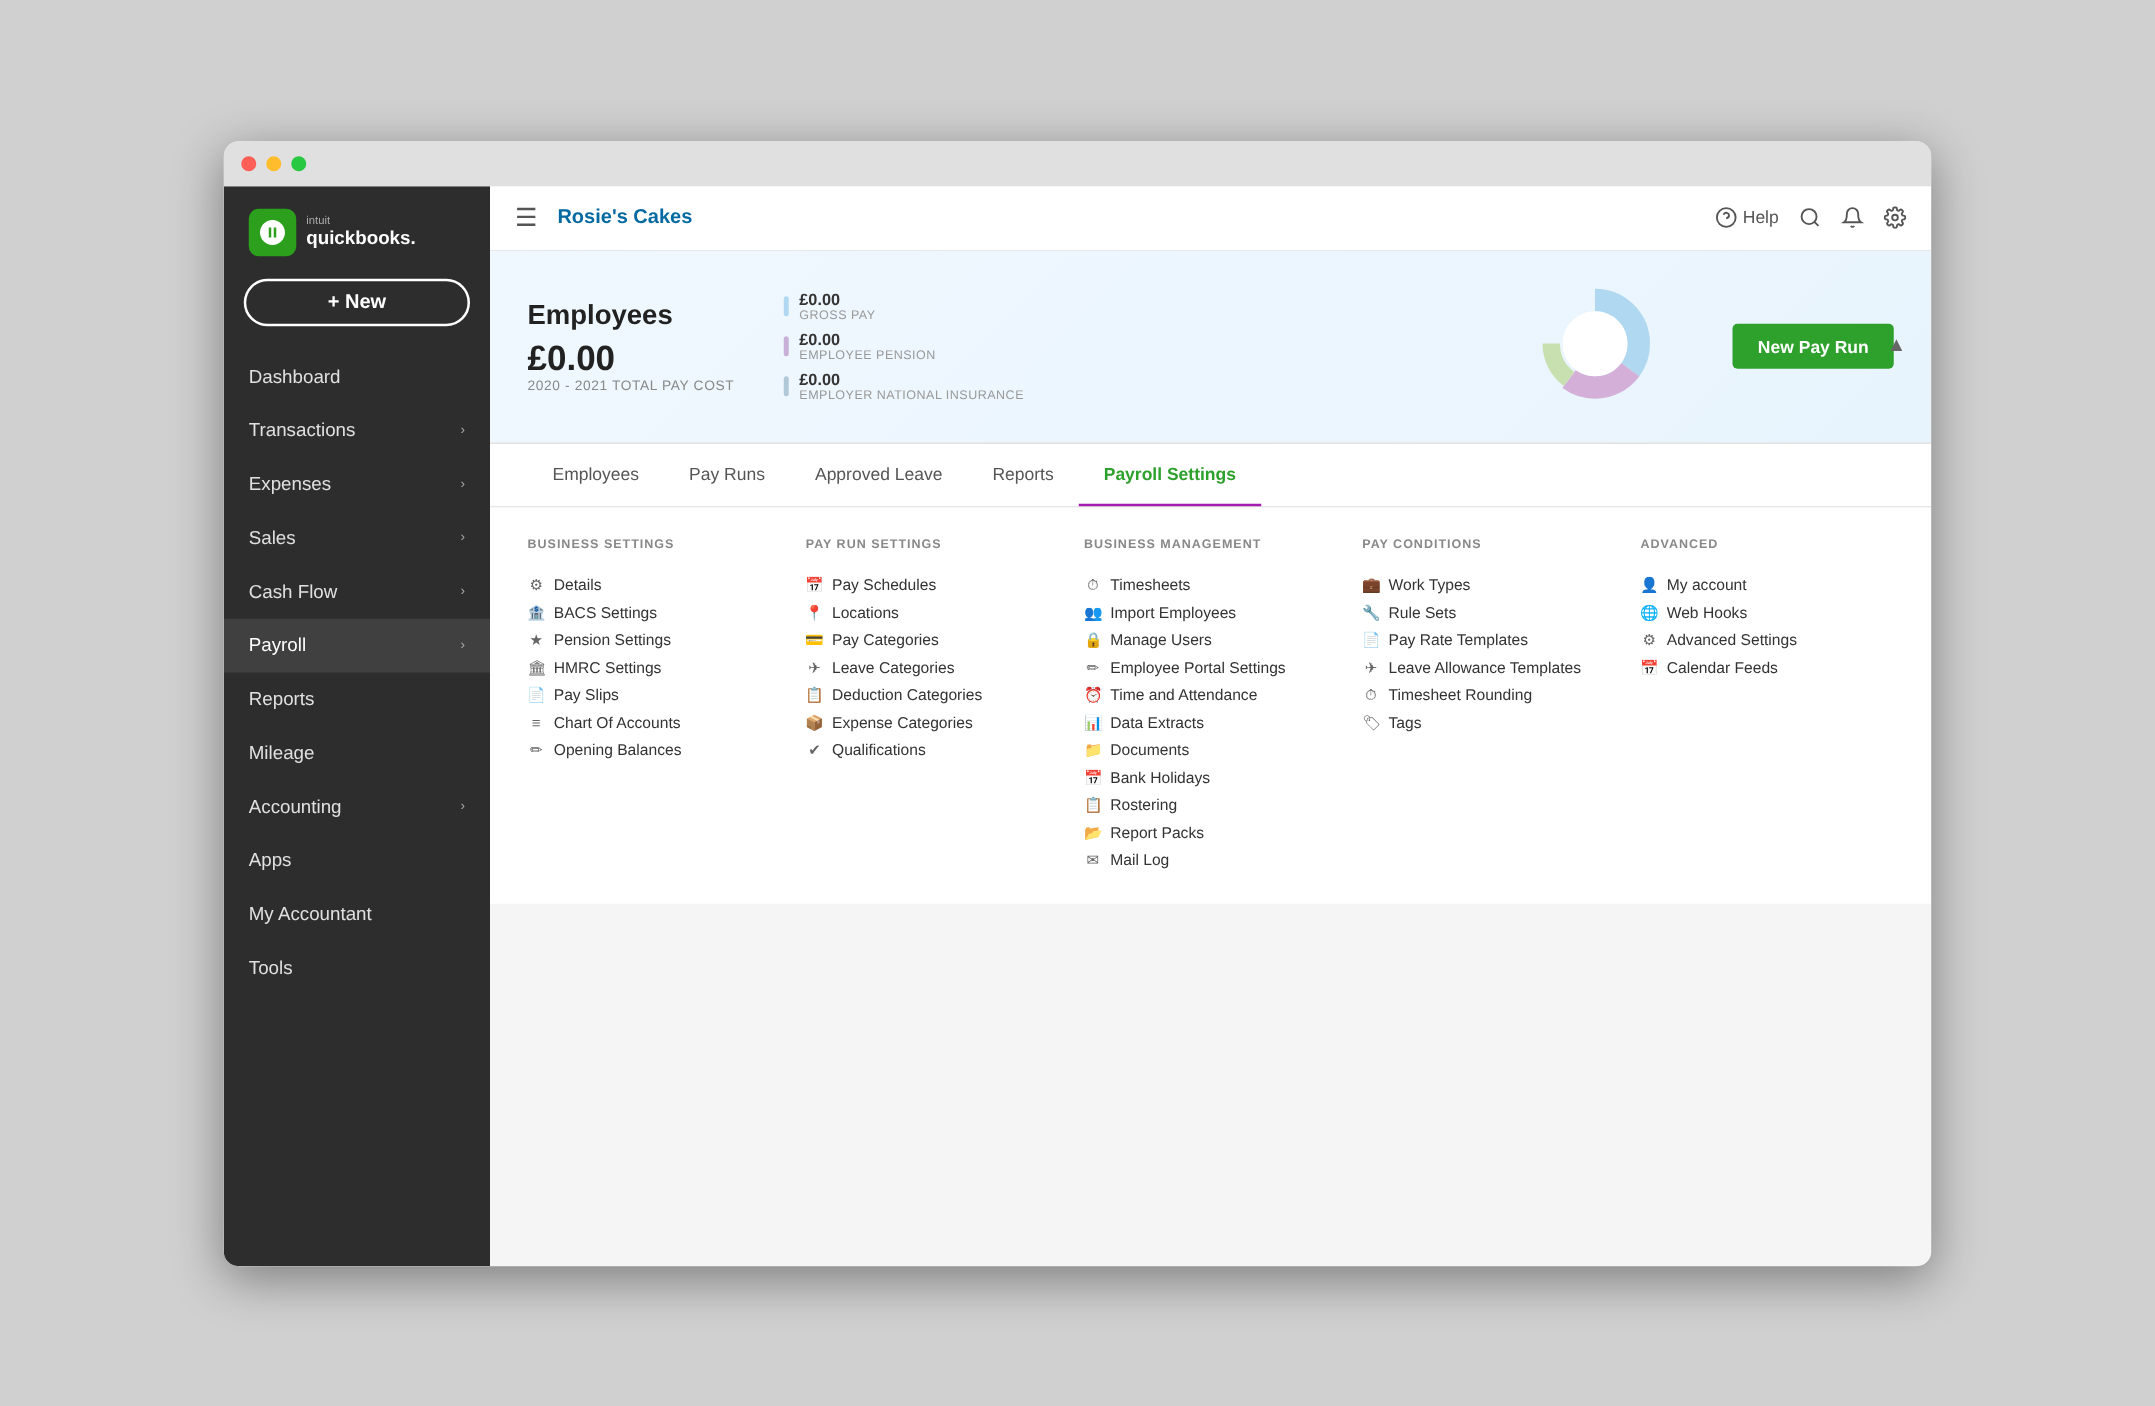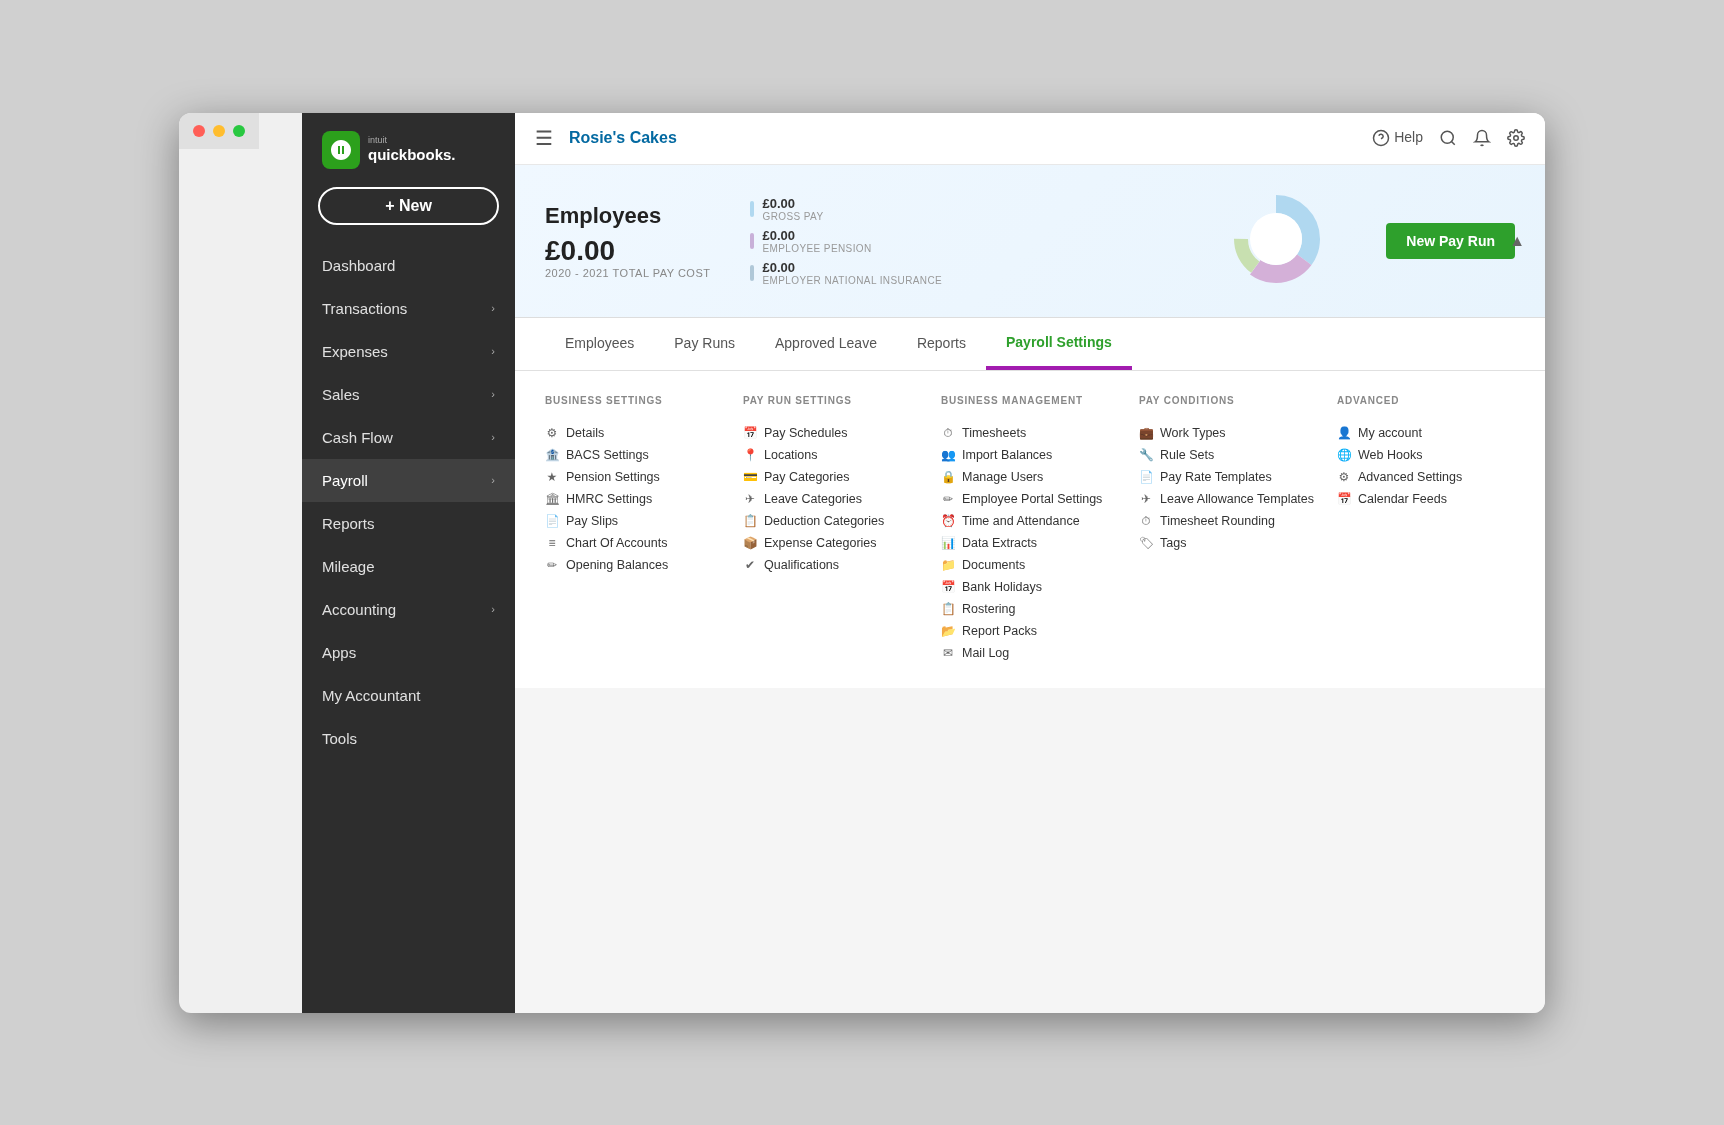--- a/index.html
+++ b/index.html
@@ -11,23 +11,22 @@
       align-items: center;
       min-height: 100vh;
     }
     .window {
       width: 1366px;
       height: 900px;
       background: #f0f0f0;
       border-radius: 12px;
       overflow: hidden;
       display: flex;
-      flex-direction: row;
+      flex-direction: column;
       box-shadow: 0 10px 40px rgba(0,0,0,0.4);
-      gap: 43px;
     }
     .titlebar {
       height: 36px;
       background: #e0e0e0;
       display: flex;
       align-items: center;
       padding: 0 14px;
       gap: 8px;
       flex-shrink: 0;
     }
@@ -201,21 +200,21 @@
       flex-shrink: 0;
     }
     .tab {
       padding: 16px 20px;
       font-size: 14px;
       color: #555;
       cursor: pointer;
       border-bottom: 2px solid transparent;
       white-space: nowrap;
     }
-    .tab.active { color: #2ea02c; border-bottom: 4px solid #a21caf; font-weight: 600; }
+    .tab.active { color: #2ea02c; border-bottom: 2px solid #a21caf; font-weight: 600; }
     
     .settings-content {
       padding: 24px 30px;
       background: #fff;
     }
     .settings-columns {
       display: flex;
       gap: 0;
     }
     .settings-col {
@@ -483,21 +482,21 @@
           </div>
 
           <div class="settings-col">
             <div class="settings-col-title">BUSINESS MANAGEMENT</div>
             <div class="settings-item">
                 <span class="icon">⏱</span>
                 <span>Timesheets</span>
               </div>
             <div class="settings-item">
                 <span class="icon">👥</span>
-                <span>Import Balances</span>
+                <span>Import Employees</span>
               </div>
             <div class="settings-item">
                 <span class="icon">🔒</span>
                 <span>Manage Users</span>
               </div>
             <div class="settings-item">
                 <span class="icon">✏</span>
                 <span>Employee Portal Settings</span>
               </div>
             <div class="settings-item">

